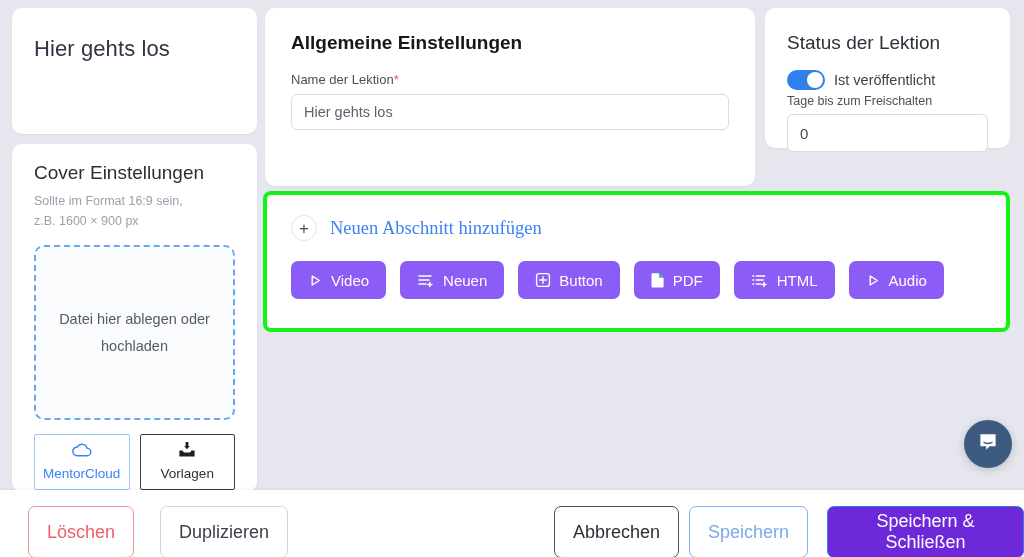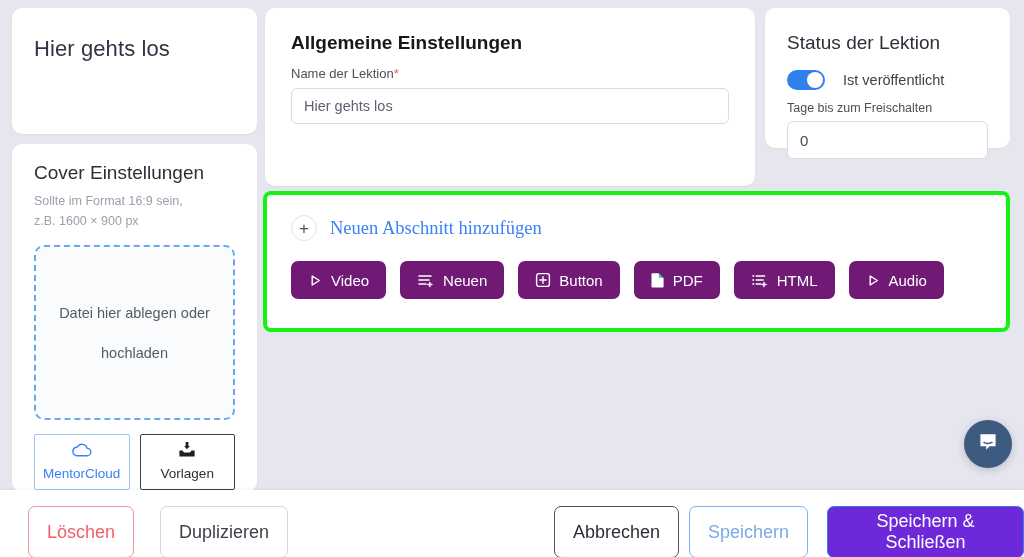--- a/index.html
+++ b/index.html
@@ -76,21 +76,21 @@
     border-radius: 10px;
     background: #fafbfd;
     display: flex;
     align-items: center;
     justify-content: center;
     text-align: center;
     padding: 0 18px;
   }
   #dropzone-text {
     font-size: 14.5px;
-    line-height: 40px;
+    line-height: 27px;
     color: #555b66;
   }
 
   #cover-actions {
     margin-top: 14px;
     display: flex;
     gap: 10px;
   }
   .cover-btn {
     width: 98px;
@@ -115,21 +115,21 @@
     left: 265px;
     top: 8px;
     width: 490px;
     height: 178px;
     padding: 24px 26px 0 26px;
   }
   #general-heading {
     font-size: 19px;
     font-weight: bold;
     color: #16181d;
-    margin-bottom: 12px;
+    margin-bottom: 18px;
   }
   .field-label {
     font-size: 13px;
     color: #4a5058;
     margin-bottom: 7px;
   }
   .req-star { color: #f0545c; }
   .text-input {
     width: 100%;
     height: 36px;
@@ -154,22 +154,22 @@
   }
   #status-heading {
     font-size: 19px;
     font-weight: 400;
     color: #2b3038;
     margin-bottom: 16px;
   }
   #publish-row {
     display: flex;
     align-items: center;
-    gap: 18px;
-    margin-bottom: 11px;
+    gap: 9px;
+    margin-bottom: 4px;
   }
   #publish-toggle {
     width: 38px;
     height: 20px;
     border-radius: 10px;
     background: #2f80ed;
     position: relative;
     flex: none;
     cursor: pointer;
   }
@@ -228,21 +228,21 @@
   }
 
   #type-buttons {
     display: flex;
     gap: 14px;
   }
   .type-btn {
     height: 38px;
     border: none;
     border-radius: 7px;
-    background: #701a75;
+    background: #8b5cf6;
     color: #ffffff;
     font-family: "Liberation Sans", sans-serif;
     font-size: 15px;
     display: inline-flex;
     align-items: center;
     justify-content: flex-start;
     gap: 8px;
     padding: 0 17px;
     cursor: pointer;
     white-space: nowrap;

